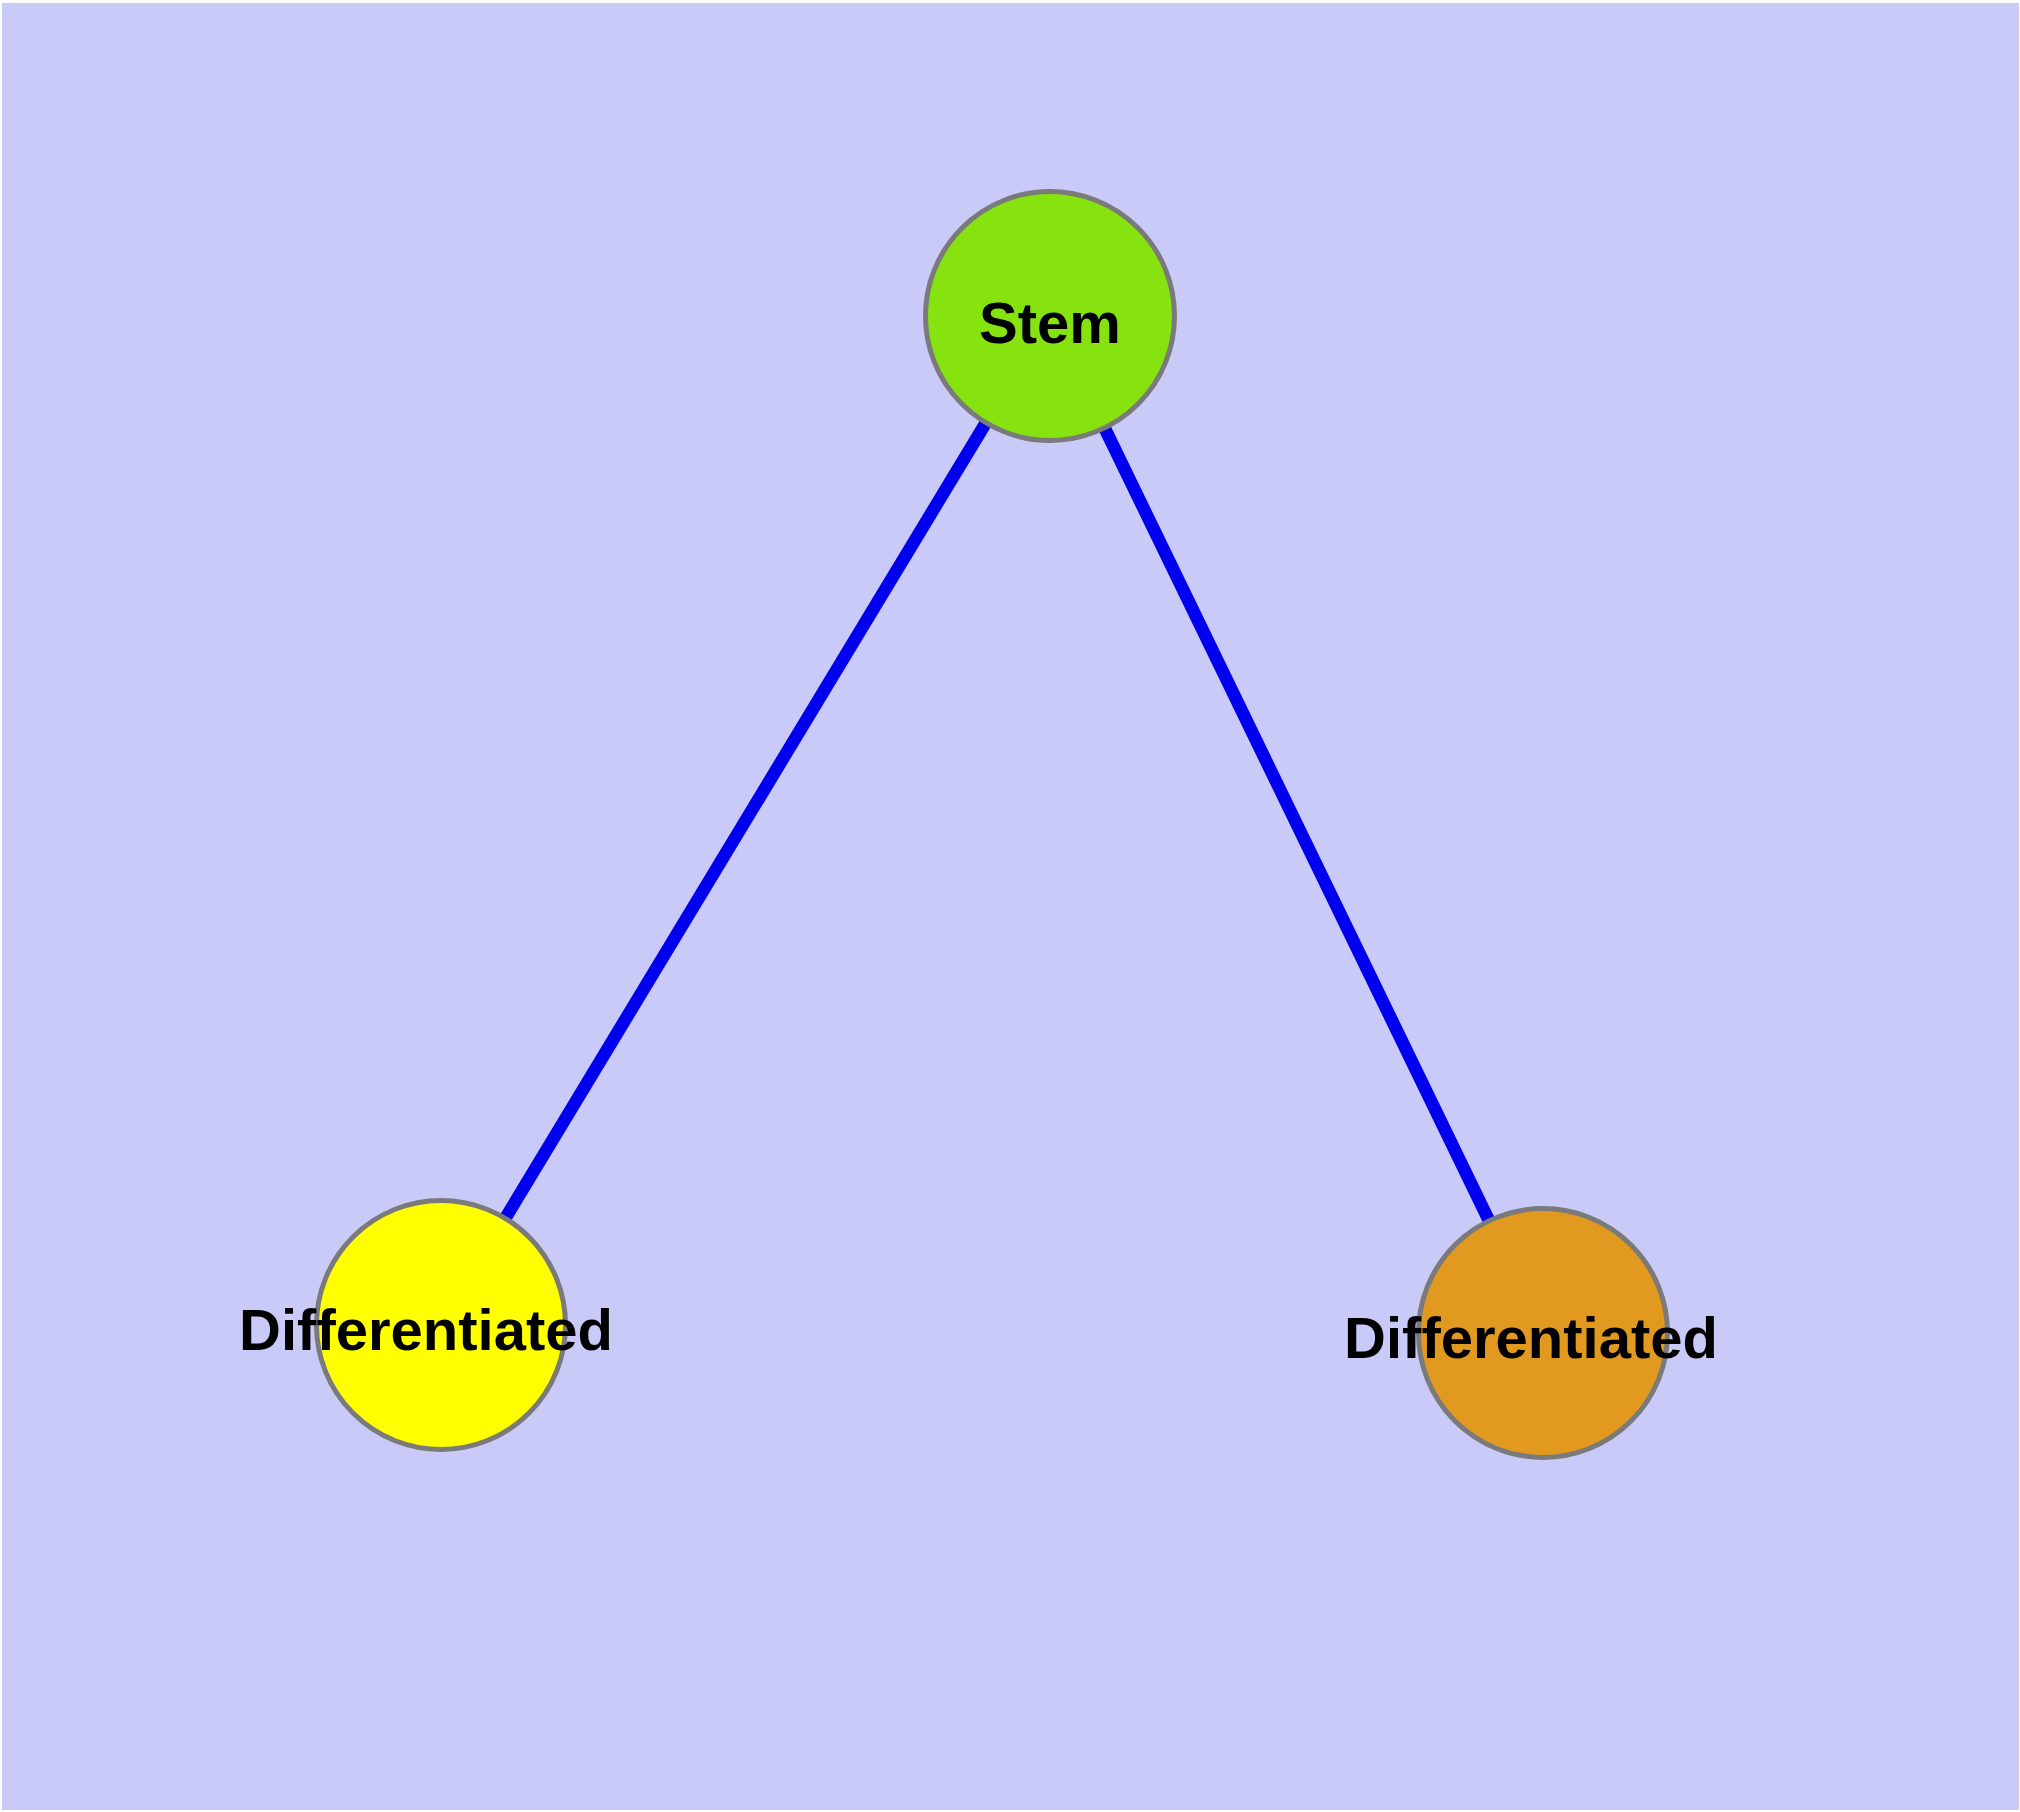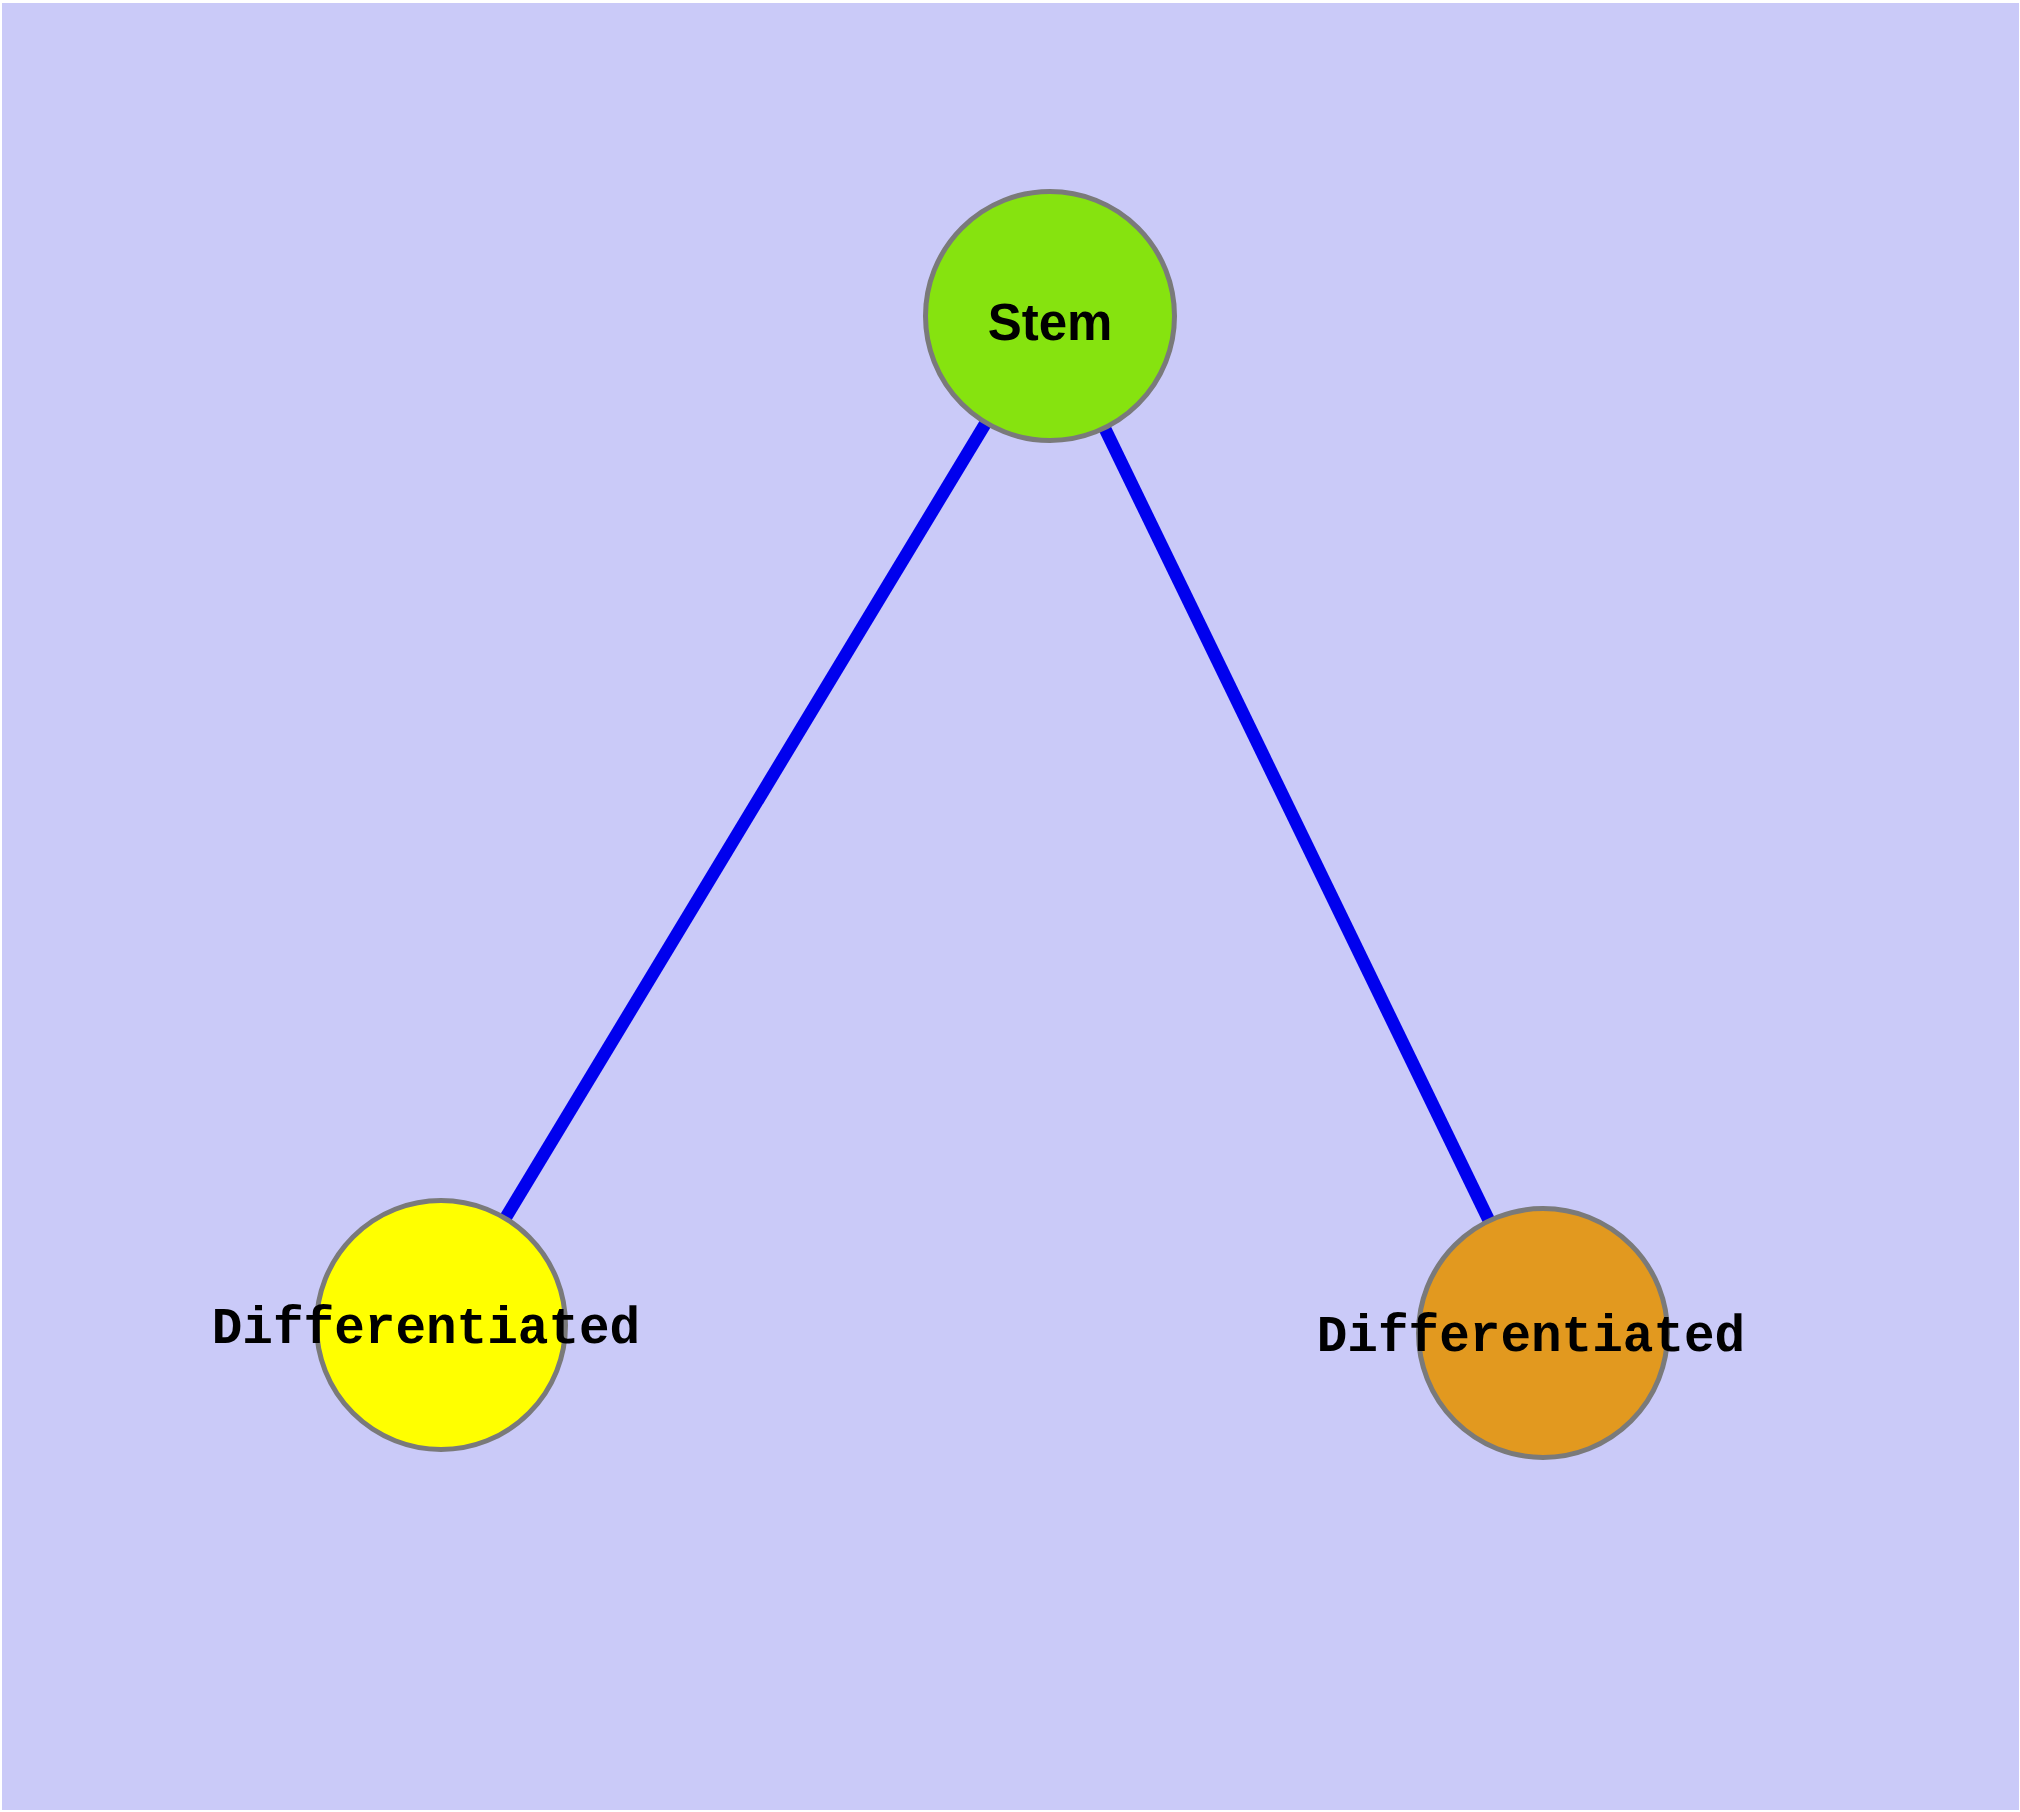--- a/index.html
+++ b/index.html
@@ -40,29 +40,29 @@
     border-radius: 50%;
   }
   .node-stem   { left: 923px; top: 189px; }
   .node-type-a { left: 314px;  top: 1198px; }
   .node-type-b { left: 1416px; top: 1206px; }
   .node-label {
     position: absolute;
     transform: translate(-50%, -50%);
     text-align: center;
     font-weight: bold;
-    font-size: 51px;
+    font-size: 58px;
     line-height: 95px;
     white-space: nowrap;
     letter-spacing: 0;
   }
   .label-stem   { left: 1050px; top: 322px; }
   .label-type-a { left: 426px;  top: 1329px; }
   .label-type-b { left: 1531px; top: 1337px; }
-  .label-line { display: block; font-family: Liberation Mono, monospace; }
+  .label-line { display: block; }
 </style>
 </head>
 <body>
 
 <div class="figure" style="background-color: rgb(255, 255, 255);">
 
   <div class="panel" style="background-color: rgb(202, 202, 248);"></div>
 
   <svg class="edges-svg" viewBox="0 0 2384 2138" xmlns="http://www.w3.org/2000/svg">
     <line x1="1239" y1="373" x2="520" y2="1563" style="stroke: rgb(0, 0, 238);"></line>

